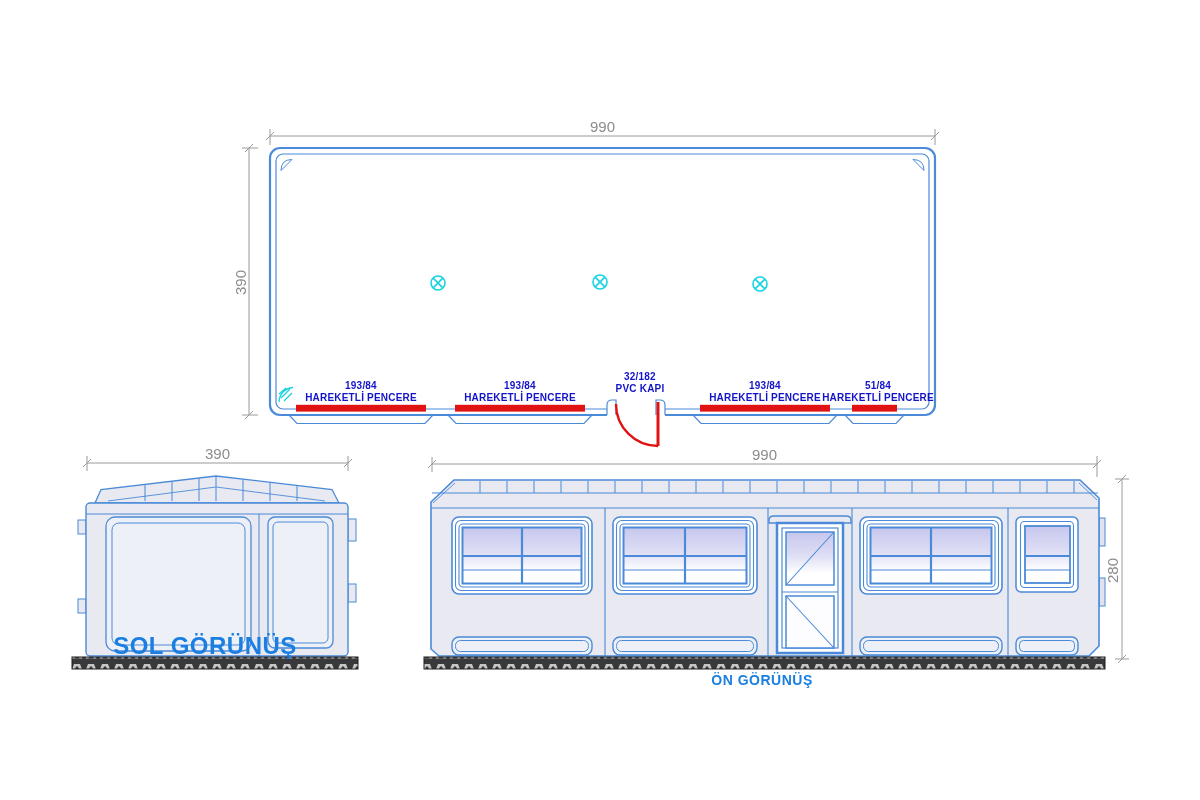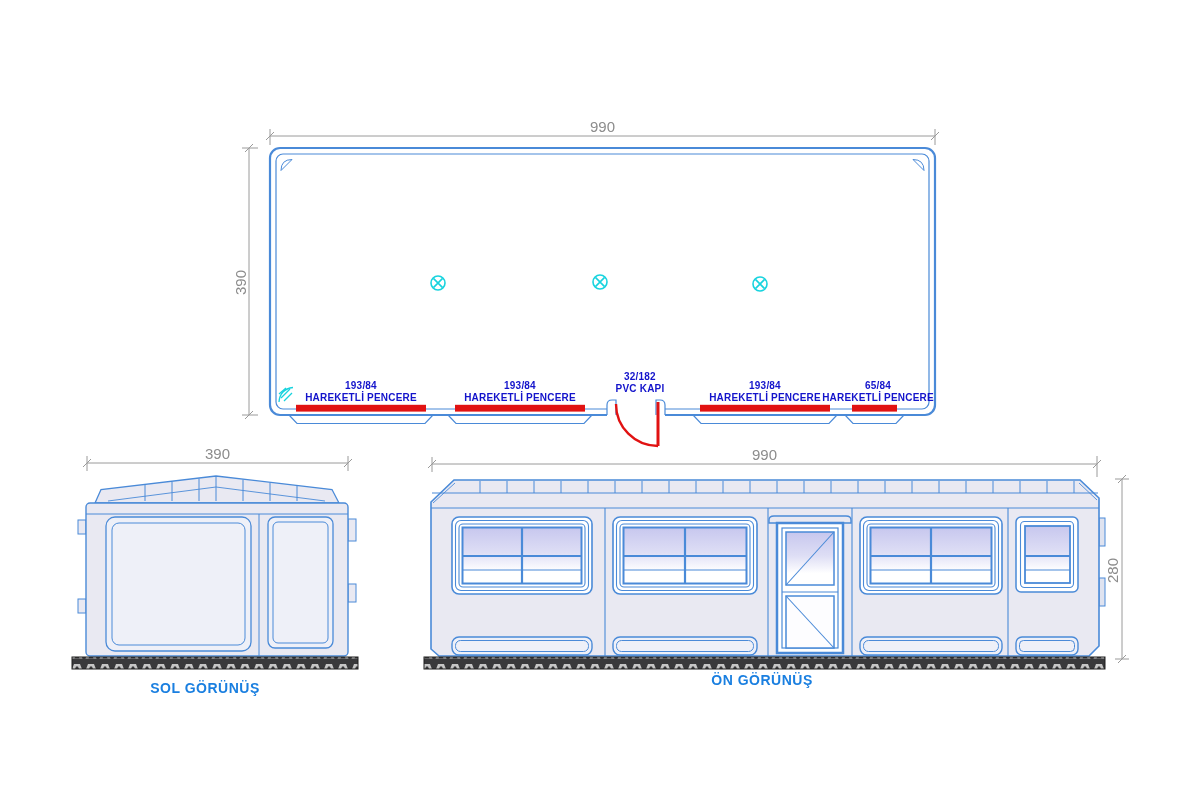--- a/index.html
+++ b/index.html
@@ -7,21 +7,21 @@
           font-family:"Liberation Sans",sans-serif;}
   .wm{position:absolute;left:278px;top:350px;z-index:1;font-size:71px;font-weight:bold;
       letter-spacing:1px;color:rgba(190,185,179,0.55);white-space:nowrap;}
   svg.art{position:absolute;left:0;top:0;z-index:2;}
   .txt{position:absolute;z-index:3;}
   .dim{color:#8c8c8c;font-size:15px;text-align:center;}
   .rot{transform:rotate(-90deg);transform-origin:center center;}
   .olabel{position:absolute;z-index:3;text-align:center;color:#1313cb;
           font-size:10px;font-weight:bold;line-height:11.5px;letter-spacing:.2px;white-space:nowrap;}
   .vtitle{position:absolute;z-index:3;font-weight:bold;color:#1a7fe0;text-align:center;letter-spacing:.5px;}
-  .sol{left:90px;top:680px;width:230px;font-size:14px;}
+  .sol{left:90px;top:632px;width:230px;font-size:24px;}
   .on{left:662px;top:672px;width:200px;font-size:14px;}
 </style>
 </head>
 <body>
 
 <div class="canvas">
 
 
   <svg class="art" width="1200" height="800" viewBox="0 0 1200 800">
     <defs>
@@ -235,21 +235,21 @@
   </div>
   <div class="olabel" style="left:570px;top:371px;width:140px;">
     <div>32/182</div>
     <div>PVC KAPI</div>
   </div>
   <div class="olabel" style="left:695px;top:380px;width:140px;">
     <div>193/84</div>
     <div>HAREKETLİ PENCERE</div>
   </div>
   <div class="olabel" style="left:808px;top:380px;width:140px;">
-    <div>65/84</div>
+    <div>51/84</div>
     <div>HAREKETLİ PENCERE</div>
   </div>
 
   <div class="txt dim" style="left:87px;top:445px;width:261px;">390</div>
   <div class="txt dim" style="left:432px;top:446px;width:665px;">990</div>
   <div class="txt dim rot" style="left:1092px;top:562px;width:40px;">280</div>
 
   <div class="vtitle sol">SOL GÖRÜNÜŞ</div>
   <div class="vtitle on">ÖN GÖRÜNÜŞ</div>
 </div>

